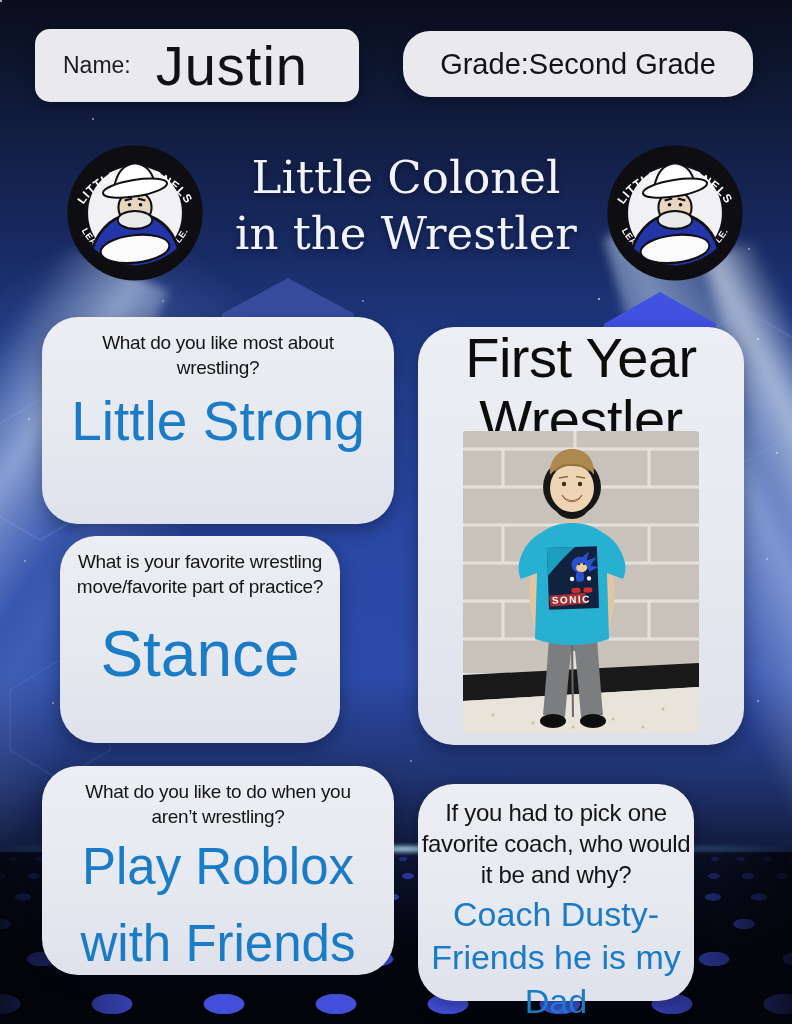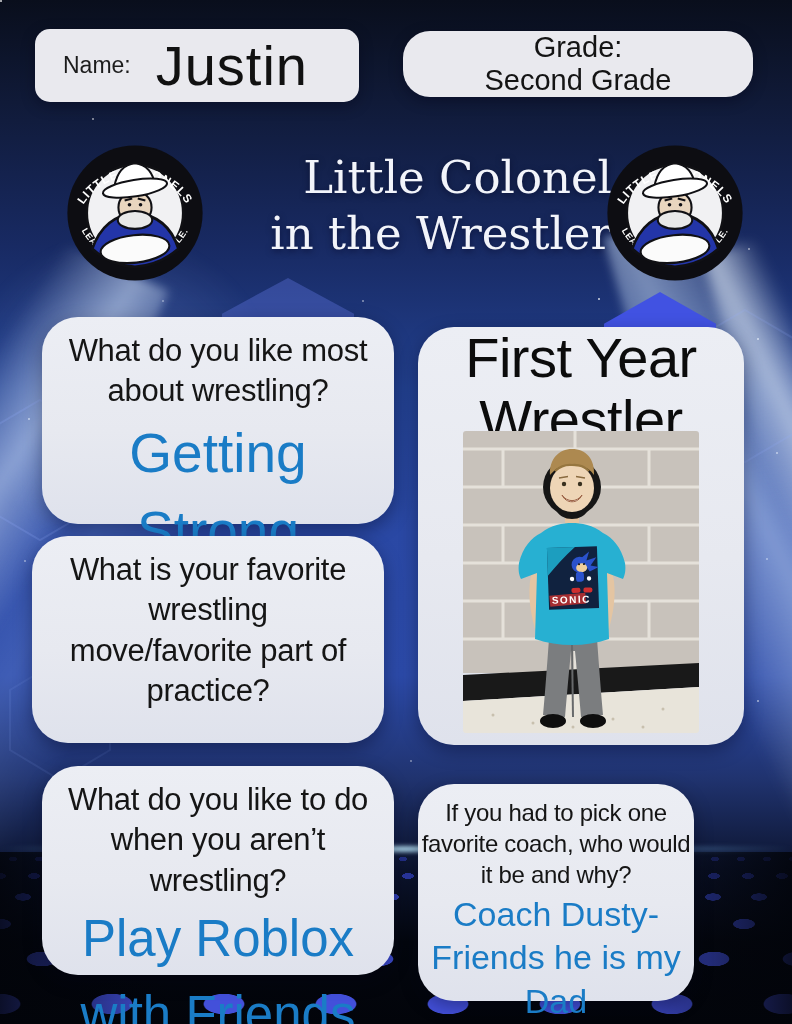--- a/index.html
+++ b/index.html
@@ -54,40 +54,40 @@
   .dr1{height:10px;margin-top:2px;background-image:radial-gradient(ellipse 6px 3px at center,#232f86 0 70%,transparent 75%);background-size:26px 10px;}
   .dr2{height:12px;margin-top:6px;background-image:radial-gradient(ellipse 8px 4px at center,#2a37a0 0 70%,transparent 75%);background-size:34px 12px;background-position-x:17px;}
   .dr3{height:16px;margin-top:7px;background-image:radial-gradient(ellipse 11px 5px at center,#3140b4 0 70%,transparent 75%);background-size:46px 16px;}
   .dr4{height:22px;margin-top:8px;background-image:radial-gradient(ellipse 15px 7px at center,#3847c4 0 70%,transparent 75%);background-size:62px 22px;background-position-x:31px;}
   .dr5{height:30px;margin-top:9px;background-image:radial-gradient(ellipse 21px 10px at center,#3e4dd2 0 70%,transparent 75%);background-size:84px 30px;}
   .dr6{height:40px;margin-top:10px;background-image:radial-gradient(ellipse 28px 14px at center,#4350da 0 70%,transparent 75%);background-size:112px 40px;background-position-x:56px;}
   
   .pill{position:absolute;background:#e9e9ee;border-radius:27px;display:flex;align-items:center;z-index:2;
     box-shadow:0 4px 14px rgba(0,0,20,.35);}
   .pill-name{left:35px;top:29px;width:324px;height:73px;border-radius:15px;}
-  .pill-grade{left:403px;top:31px;width:350px;height:66px;justify-content:center;flex-direction:column;}
+  .pill-grade{left:403px;top:31px;width:350px;height:66px;justify-content:center;}
   .pill-name .lbl{font-size:23px;color:#1c1c1c;margin-left:28px;}
   .pill-name .val{flex:1;text-align:center;font-size:56px;color:#111;margin-right:26px;letter-spacing:1px;}
   .pill-grade .lbl,.pill-grade .val{font-size:29px;color:#141414;}
   
   .logo{position:absolute;width:138px;height:148px;z-index:2;}
   .logo-left{left:66px;top:139px;}
   .logo-right{left:606px;top:139px;}
-  .title{position:absolute;left:200px;top:150px;width:412px;z-index:2;text-align:right;
+  .title{position:absolute;left:200px;top:150px;width:412px;z-index:2;text-align:center;
     font-family:"DejaVu Serif","Liberation Serif",serif;font-weight:500;color:#f2f4fa;
     font-size:45px;line-height:1.24;text-shadow:0 2px 6px rgba(0,0,30,.5);}
   
   .card{position:absolute;background:linear-gradient(180deg,#eceef4 0%,#e7e9f0 55%,#dfe2ec 100%);
     border-radius:36px;z-index:2;box-shadow:0 6px 18px rgba(0,0,20,.35);text-align:center;}
-  .card .q{font-size:31px;font-weight:500;letter-spacing:-.3px;color:#151515;line-height:1.3;
+  .card .q{font-size:19px;font-weight:500;letter-spacing:-.3px;color:#151515;line-height:1.3;
     max-width:302px;margin:14px auto 0;}
   .card .a{color:#1a7cc6;font-weight:500;}
   .card-q1{left:42px;top:317px;width:352px;height:207px;}
   .card-q1 .a{font-size:55px;line-height:1.42;margin-top:2px;}
-  .card-q2{left:32px;top:536px;width:352px;height:207px;}
+  .card-q2{left:60px;top:536px;width:280px;height:207px;}
   .card-q2 .a{font-size:64px;margin-top:18px;}
   .card-q3{left:42px;top:766px;width:352px;height:209px;}
   .card-q3 .a{font-size:51px;line-height:1.5;margin-top:0px;}
   .card-spot{left:418px;top:327px;width:326px;height:418px;}
   .card-spot .heading{font-size:56px;font-weight:500;color:#0c0c0c;line-height:1.1;margin-top:0;letter-spacing:-.5px;}
   .photo{position:absolute;left:45px;top:104px;width:236px;height:302px;border-radius:3px;overflow:hidden;}
   .card-coach{left:418px;top:784px;width:276px;height:217px;}
   .card-coach .q{font-size:24px;max-width:320px;margin-top:13px;}
   .card-coach .a{font-size:34px;line-height:1.28;margin-top:2px;max-width:300px;margin-left:auto;margin-right:auto;}
   .hidden-defs{position:absolute;width:0;height:0;overflow:hidden;}
@@ -162,24 +162,25 @@
   <div class="title">
     <div>Little Colonel</div>
     <div>in the Wrestler</div>
   </div>
   <svg class="logo logo-right">
       <use href="#colonel-badge"></use>
     </svg>
 
   <div class="card card-q1">
     <div class="q">What do you like most about wrestling?</div>
-    <div class="a">Getting Strong</div>
+    <div class="a">Little Strong</div>
   </div>
   <div class="card card-q2">
     <div class="q">What is your favorite wrestling move/favorite part of practice?</div>
+    <div class="a">Stance</div>
   </div>
   <div class="card card-q3">
     <div class="q">What do you like to do when you aren’t wrestling?</div>
     <div class="a">Play Roblox with Friends</div>
   </div>
 
   <div class="card card-spot">
     <div class="heading">First Year Wrestler</div>
     <svg class="photo" viewBox="0 0 236 302">
 

